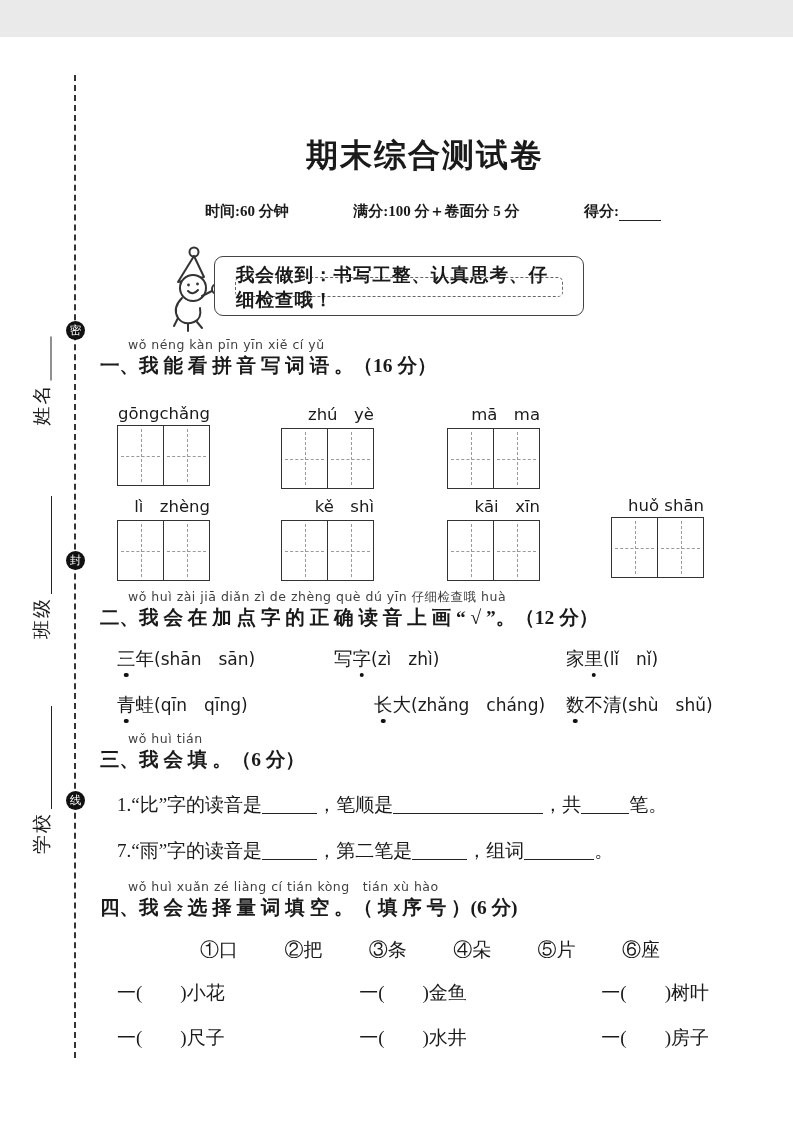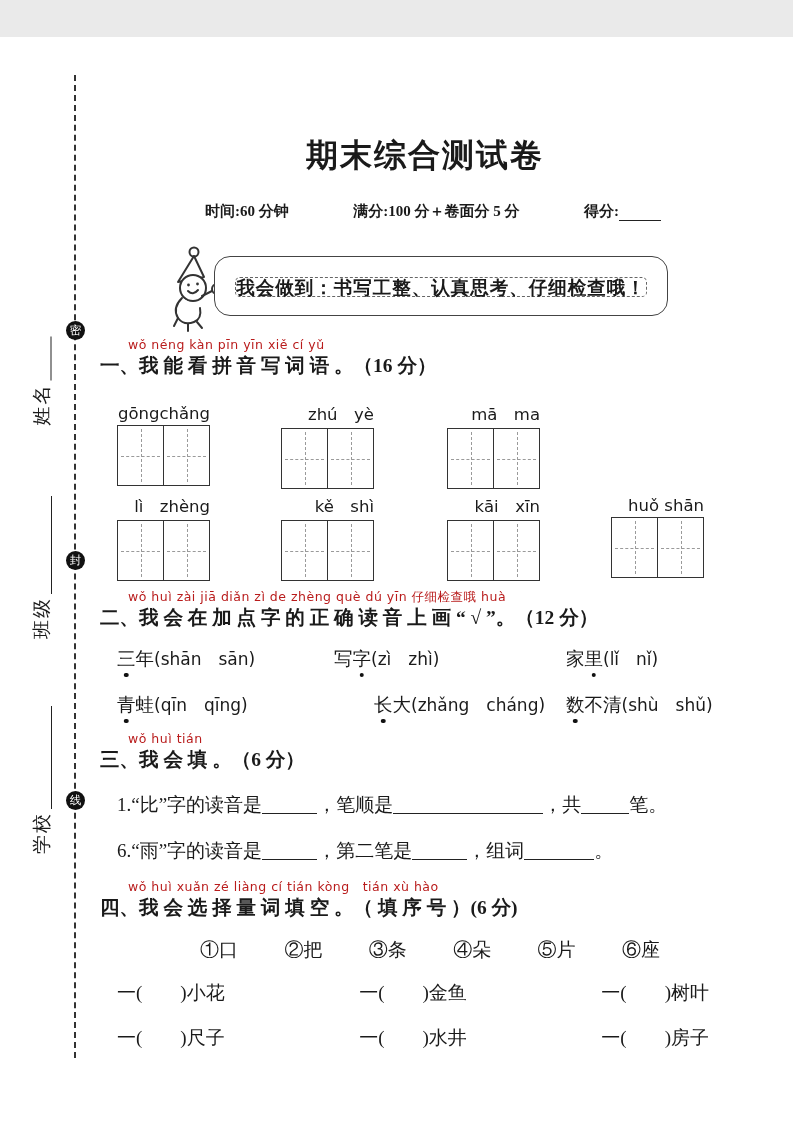--- a/index.html
+++ b/index.html
@@ -11,27 +11,27 @@
   
   .title1{position:absolute;left:90px;top:88px;width:670px;text-align:center;
     font-size:33px;font-weight:900;letter-spacing:1px;}
   .title2{position:absolute;left:90px;top:134px;width:670px;text-align:center;
     font-size:32px;font-weight:900;letter-spacing:2px;}
   .info-row{position:absolute;left:205px;top:202px;width:456px;display:flex;
     justify-content:space-between;font-size:15px;font-weight:bold;}
   .score-wrap{display:flex;align-items:flex-end;}
   .score-blank{display:inline-block;width:42px;border-bottom:1.6px solid #222;height:16px;}
   
-  .motto-box{position:absolute;left:214px;top:256px;width:454px;height:60px;
-    border:1.6px solid #444;border-radius:16px;padding:20px;box-sizing:border-box;background:#fff;}
+  .motto-box{position:absolute;left:214px;top:256px;width:370px;height:60px;
+    border:1.6px solid #444;border-radius:9px;padding:20px;box-sizing:border-box;background:#fff;}
   .motto-inner{border:1.5px dashed #666;border-radius:5px;height:100%;display:flex;
     align-items:center;justify-content:center;font-size:18.5px;font-weight:bold;letter-spacing:1px;}
   .mascot{position:absolute;left:164px;top:246px;width:62px;height:86px;}
   
-  .pinyin{position:absolute;left:128px;font-size:12.5px;color:#b91c1c;
+  .pinyin{position:absolute;left:128px;font-size:12.5px;color:#404040;
     font-family:"DejaVu Sans","Liberation Sans",sans-serif;letter-spacing:0.5px;white-space:nowrap;}
   .heading{position:absolute;left:100px;font-size:19.5px;font-weight:600;white-space:nowrap;}
   
   .grid-unit{position:absolute;width:93px;text-align:right;}
   .grid-label{font-size:16.5px;font-family:"DejaVu Sans","Liberation Sans",sans-serif;
     white-space:pre;margin-bottom:2px;display:block;}
   .gridbox{width:93px;height:61px;border:1.7px solid #333;box-sizing:border-box;display:flex;background:#fff;}
   .gcell{position:relative;flex:1;}
   .gcell + .gcell{border-left:1.4px solid #333;}
   .gcell::before{content:"";position:absolute;left:50%;top:3px;bottom:3px;border-left:1px dashed #9a9a9a;}
@@ -186,21 +186,21 @@
     <span></span><span class="dotchar">数</span><span>不清</span><span class="opts">(shù　shǔ)</span>
   </div>
 
   <div class="pinyin" style="top:731px;">wǒ huì tián</div>
   <div class="heading" style="top:746px;">三、我 会 填 。（6 分）</div>
 
   <div class="fill-line" style="top:792px;">
     <span>1.“比”字的读音是</span><span class="blank b55"></span><span>，笔顺是</span><span class="blank b150"></span><span>，共</span><span class="blank b48"></span><span>笔。</span>
   </div>
   <div class="fill-line" style="top:838px;">
-    <span>6.“雨”字的读音是</span><span class="blank b55"></span><span>，第二笔是</span><span class="blank b55"></span><span>，组词</span><span class="blank b70"></span><span>。</span>
+    <span>7.“雨”字的读音是</span><span class="blank b55"></span><span>，第二笔是</span><span class="blank b55"></span><span>，组词</span><span class="blank b70"></span><span>。</span>
   </div>
 
   <div class="pinyin" style="top:879px;">wǒ huì xuǎn zé liàng cí tián kòng　tián xù hào</div>
   <div class="heading" style="top:894px;">四、我 会 选 择 量 词 填 空 。（ 填 序 号 ）(6 分)</div>
 
   <div class="opt-row">
     <span>①口</span>
     <span>②把</span>
     <span>③条</span>
     <span>④朵</span>

